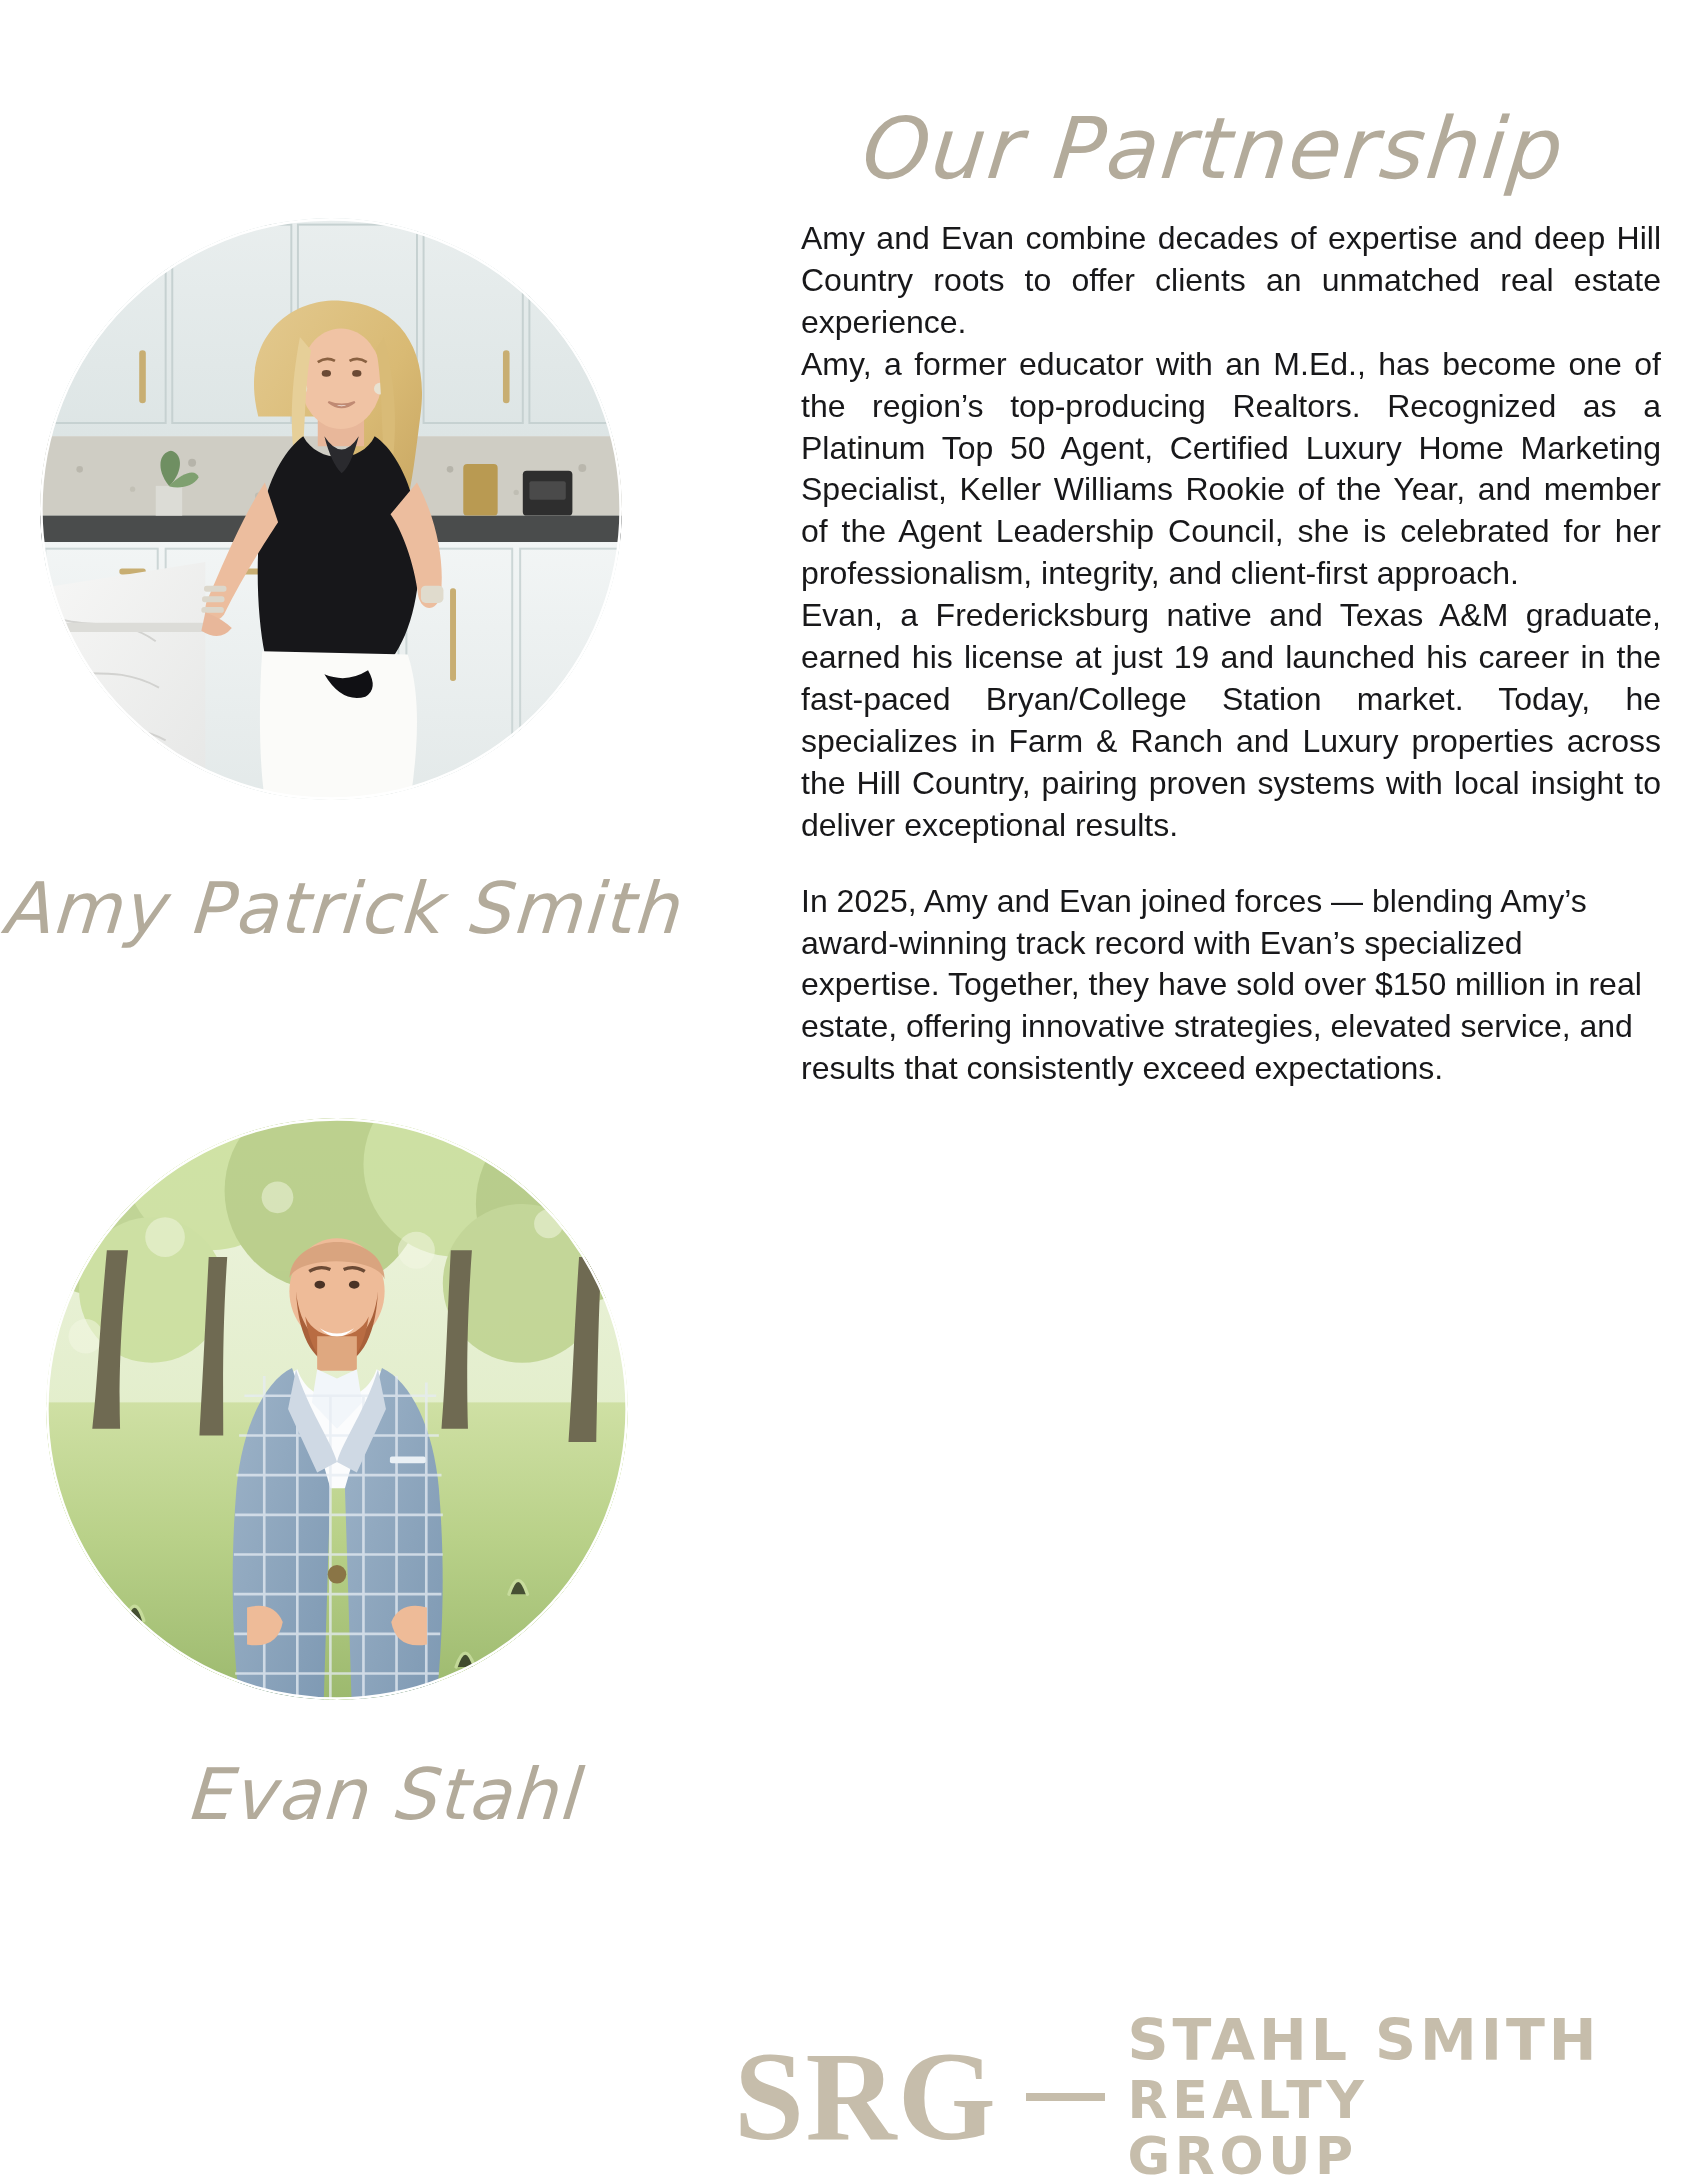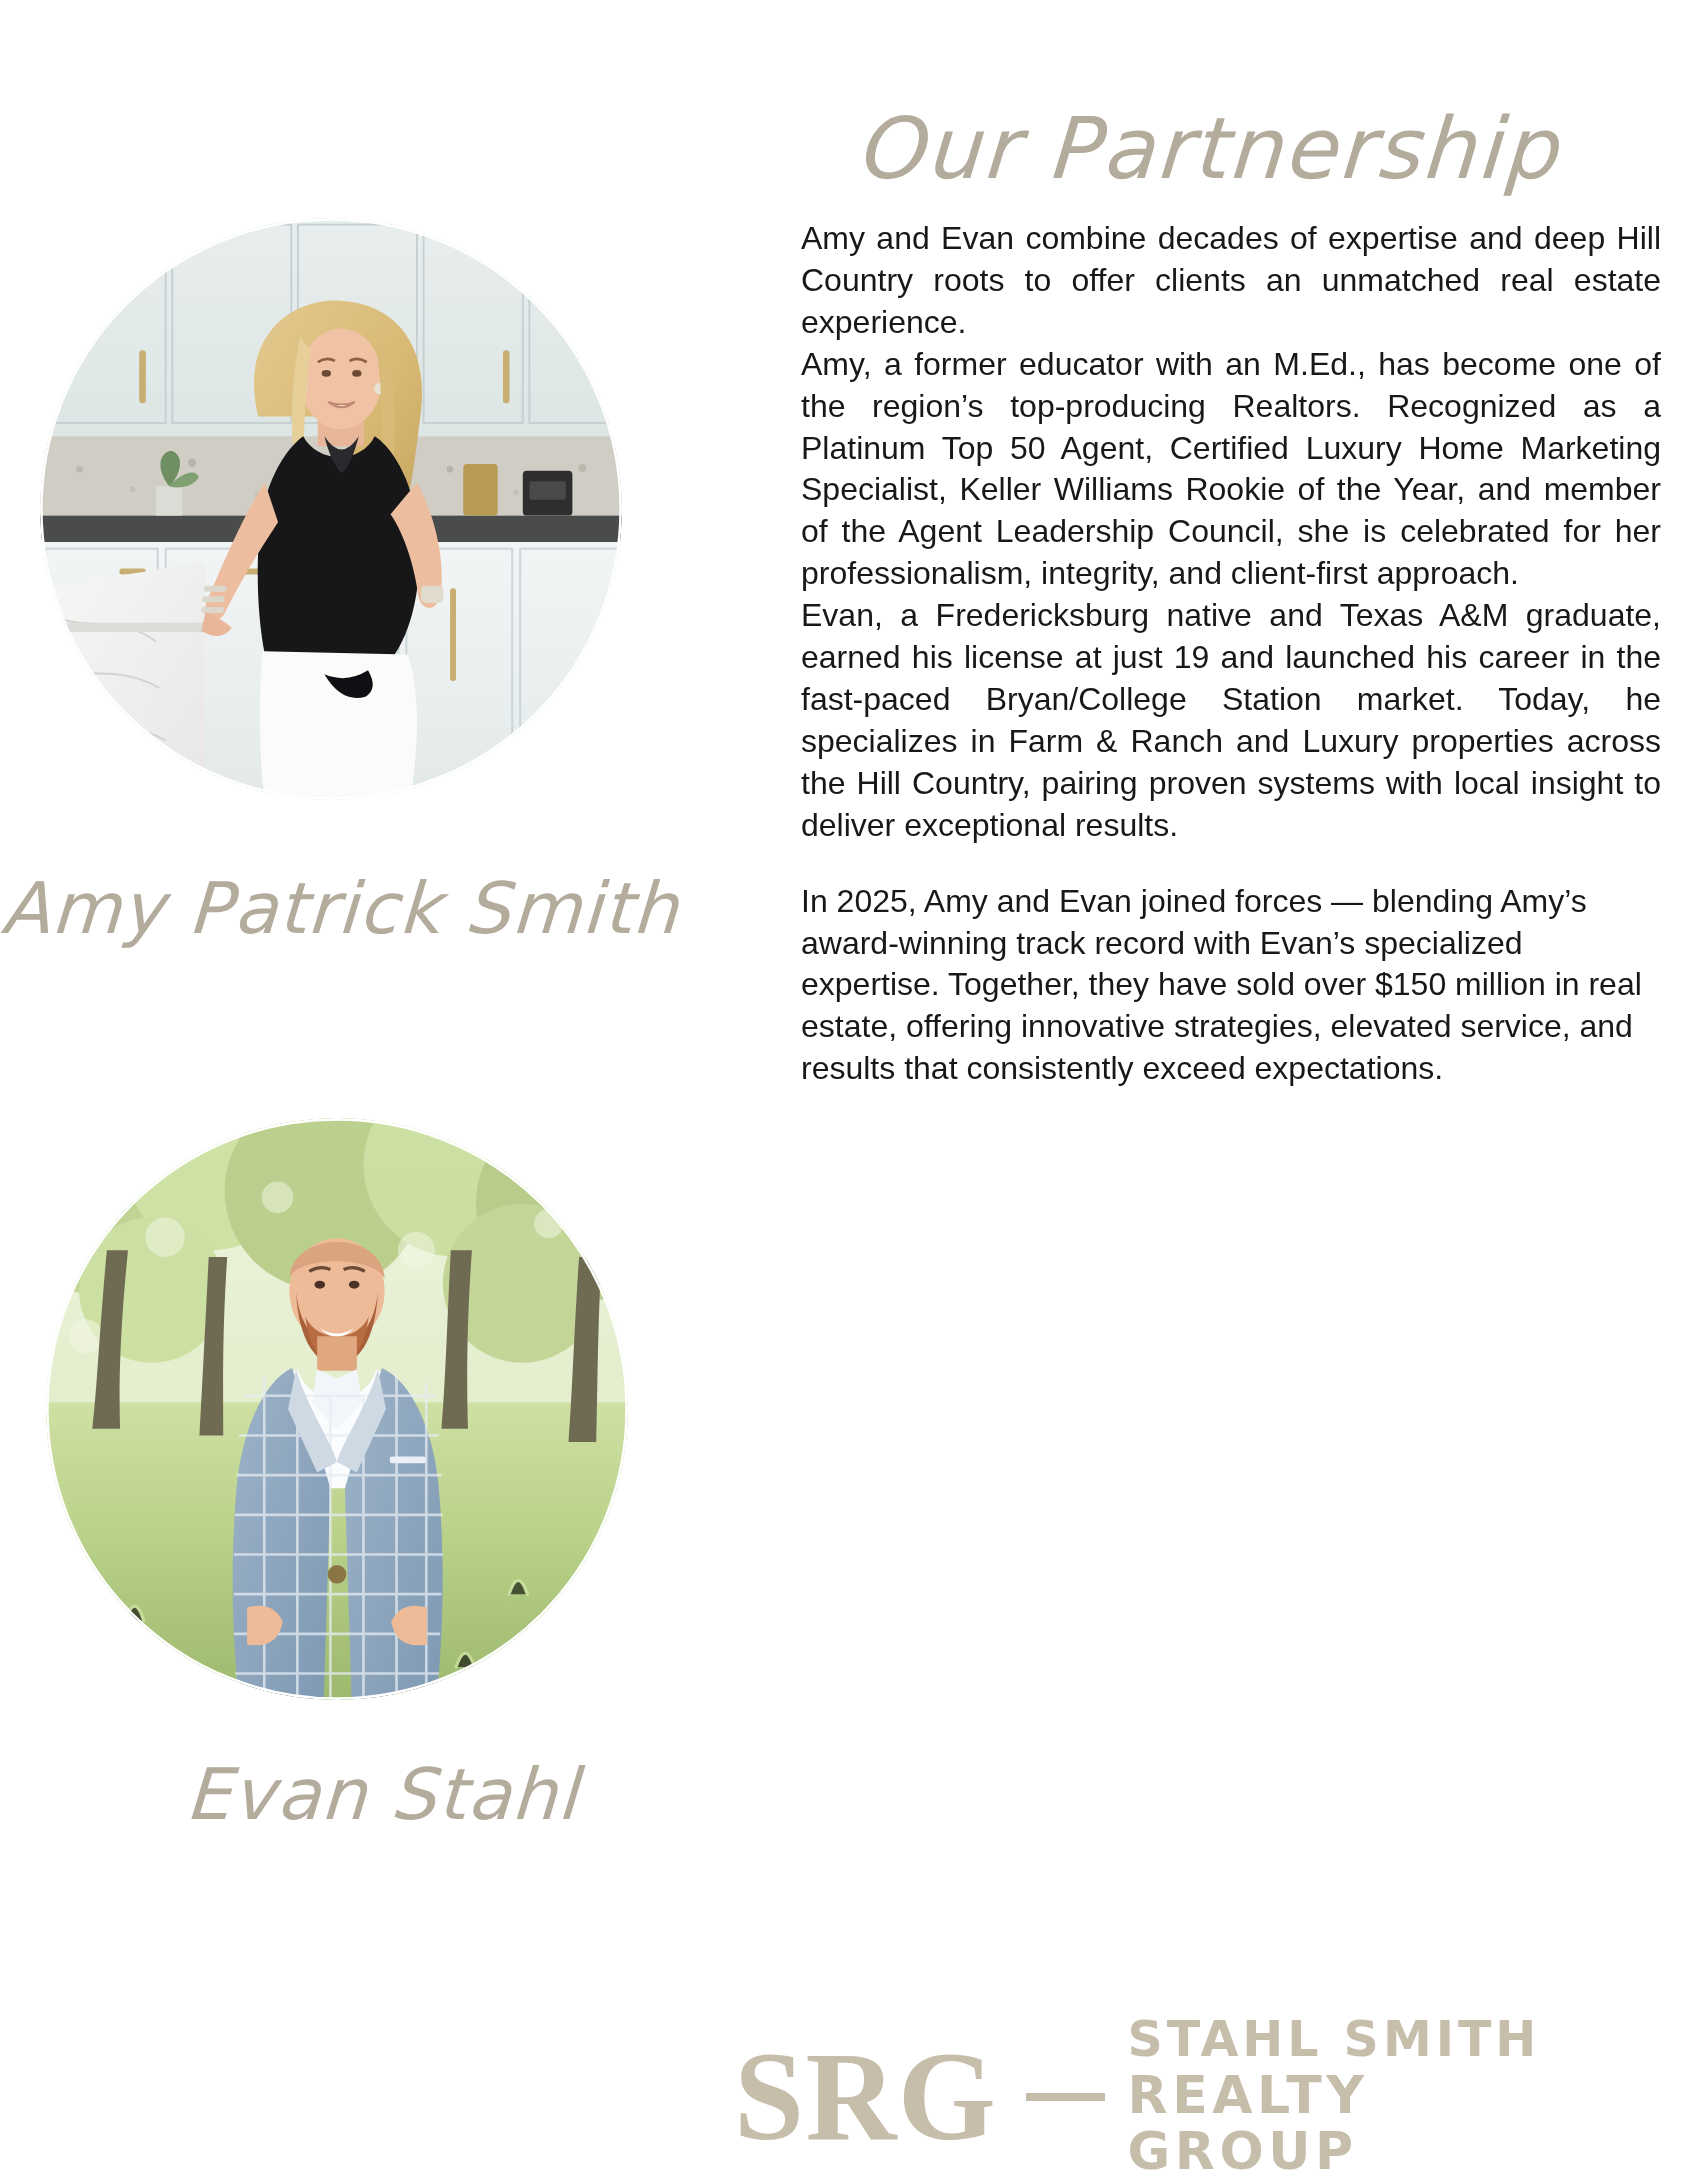--- a/index.html
+++ b/index.html
@@ -136,21 +136,21 @@
     background: #c6bdab;
     margin: 0 22.5px 0 29px;
     flex: none;
   }
   .logo-words {
     font-family: "DejaVu Sans", sans-serif;
     font-weight: 700;
     color: #c6bdab;
     line-height: 1.08;
   }
-  .logo-words .l1 { font-size: 49px; letter-spacing: 4px; }
+  .logo-words .l1 { font-size: 57px; letter-spacing: 4px; }
   .logo-words .l2 { font-size: 52px; letter-spacing: 4.6px; }
 </style>
 </head>
 <body>
 
 <div class="page">
 
   <div class="left-col">
 
     <div class="portrait-block amy">

